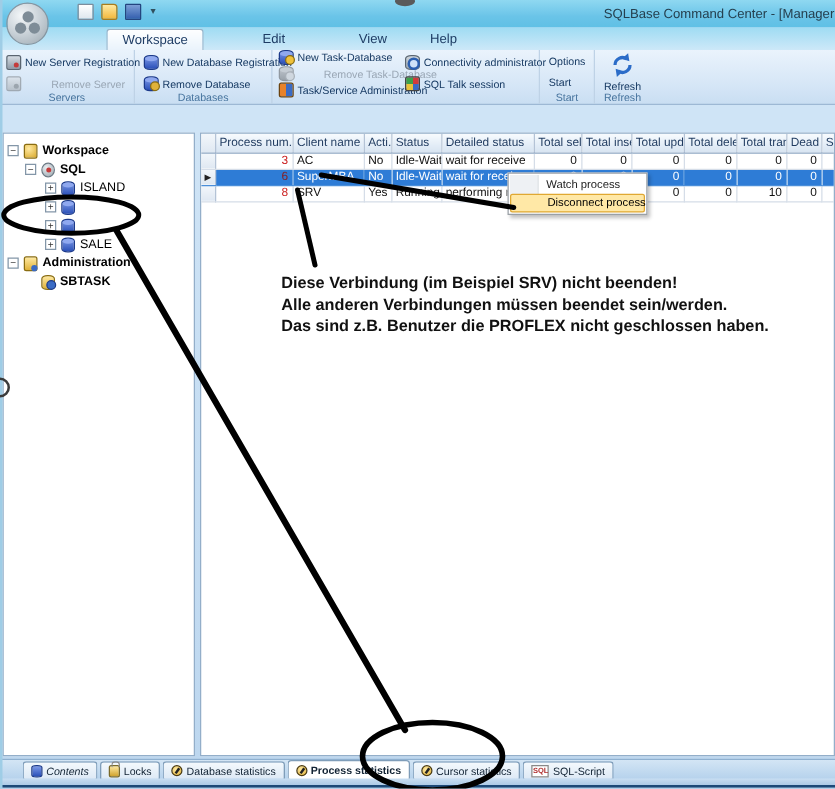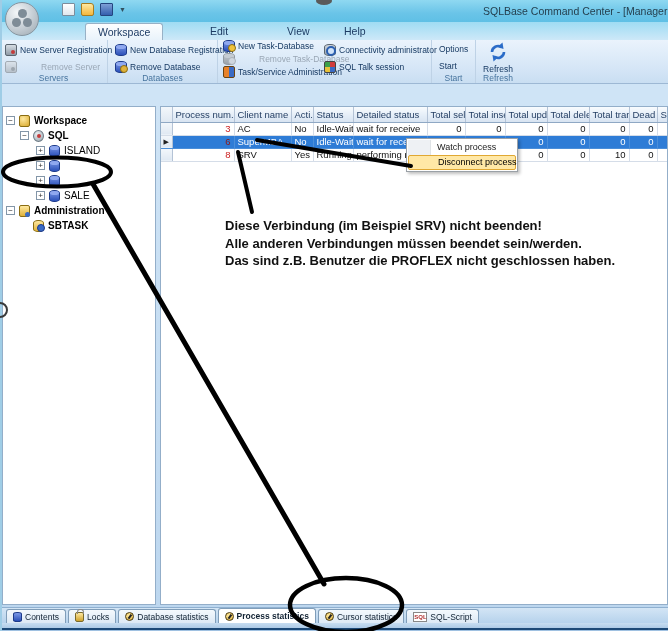--- a/index.html
+++ b/index.html
@@ -135,21 +135,21 @@
   
   .note{position:absolute;left:213px;top:217px;z-index:5;font-size:13px;font-weight:bold;
     color:var(--note-black);line-height:17.5px;white-space:nowrap;margin-left:12px;}
 
   
   .btabs{position:absolute;left:0;top:607px;width:668px;height:16px;
     background:linear-gradient(#d3e5f5,#b6d2ec);border-top:1px solid #8fb0d0;display:flex;align-items:flex-end;}
   .btab{display:inline-flex;align-items:center;gap:3px;height:14px;margin:0 1px;padding:0 6px;
     font-size:8.5px;color:#123;background:linear-gradient(#f4f9fd,#dde9f5);
     border:1px solid #7f9db9;border-bottom:none;border-radius:3px 3px 0 0;white-space:nowrap;}
-  .btab:first-child{margin-left:6px;}
+  .btab:first-child{margin-left:18px;font-style:italic;}
   .btab.active{background:#fff;font-weight:bold;height:15px;}
   .bt-ico{width:9px;height:10px;flex:none;}
   .bt-db{background:linear-gradient(#7d9ae8,#2b50b8);border:1px solid #1c3a8a;border-radius:4px/2px;}
   .bt-lock{background:linear-gradient(#ffe9a0,#cfa22c);border:1px solid #7a6a2a;border-radius:2px;position:relative;}
   .bt-lock::before{content:'';position:absolute;left:1px;top:-4px;width:5px;height:4px;
     border:1.5px solid #8a8a8a;border-bottom:none;border-radius:3px 3px 0 0;}
   .bt-gauge{border-radius:50%;background:radial-gradient(circle at 40% 35%,#ffe9a0,#e0b23a);border:1px solid #4a3a10;position:relative;height:9px;}
   .bt-gauge::after{content:'';position:absolute;left:3px;top:1px;width:1.5px;height:5px;background:#222;transform:rotate(35deg);}
   .bt-sql{width:14px;height:10px;border:1px solid #888;background:#fff;color:#b03030;
     font-size:6px;font-weight:bold;text-align:center;line-height:9px;}

